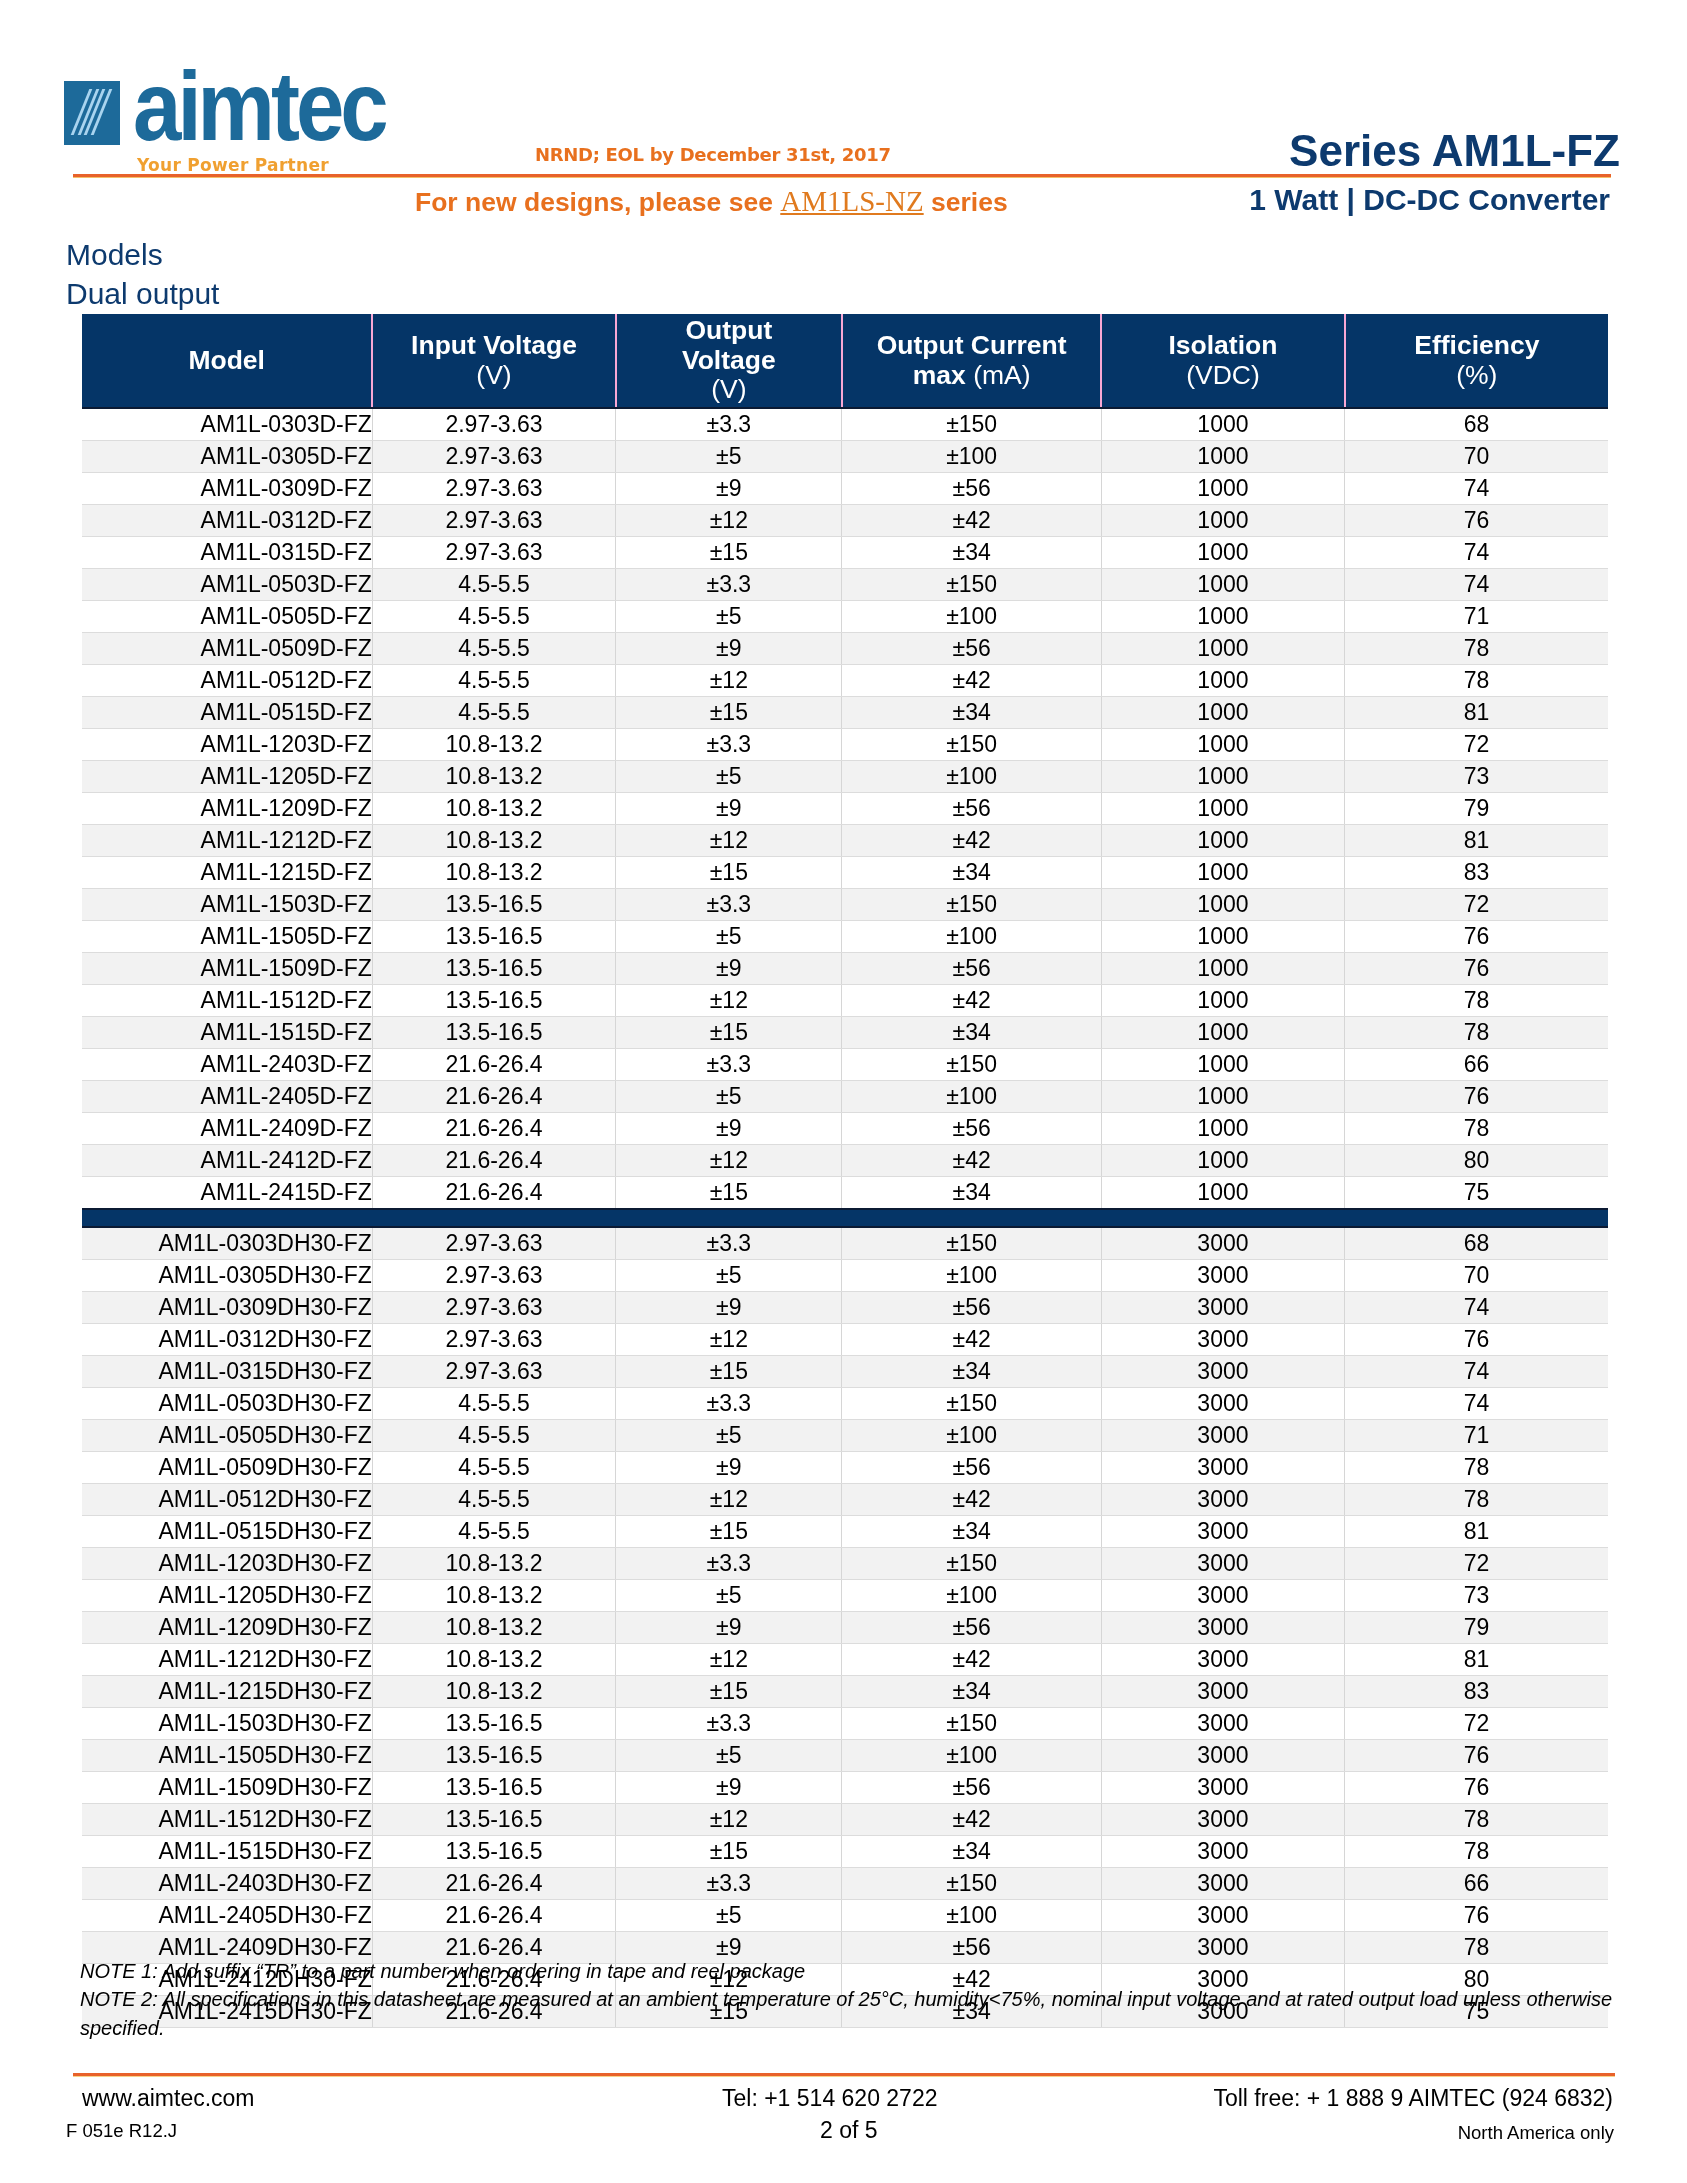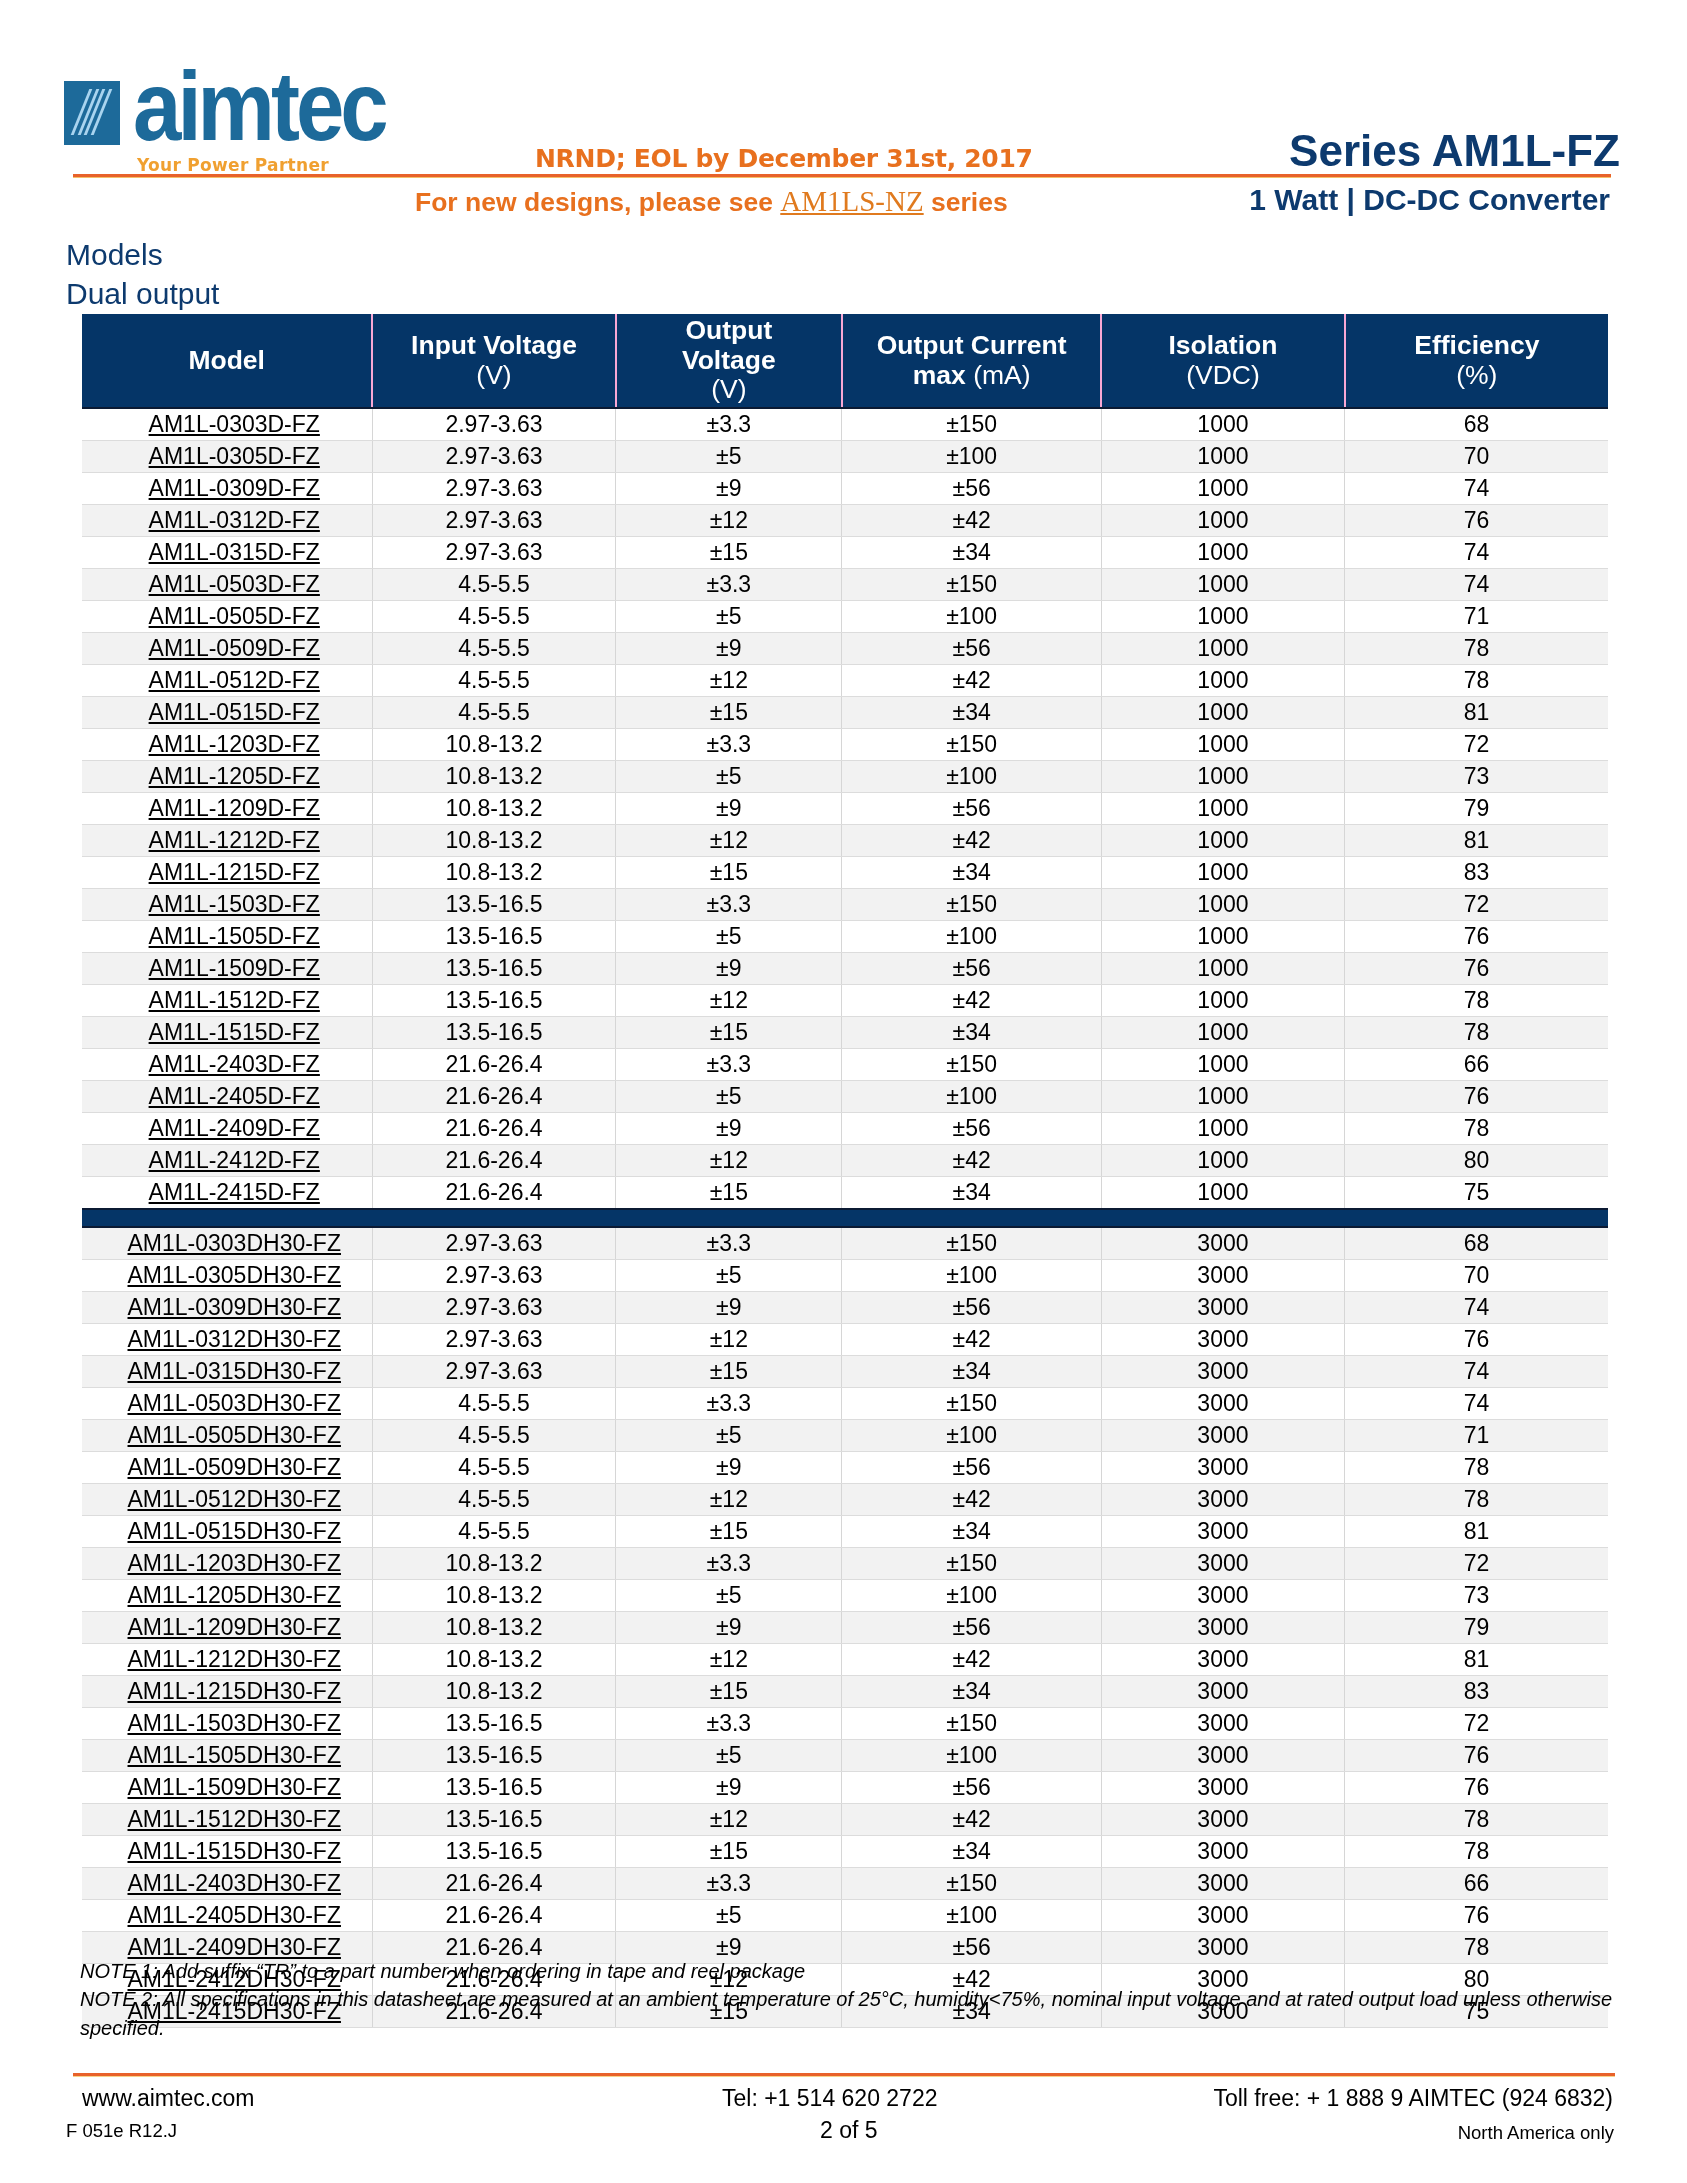--- a/index.html
+++ b/index.html
@@ -29,21 +29,21 @@
     font-family: "DejaVu Sans", sans-serif; font-weight: bold;
     font-size: 17px; color: #f0a030; letter-spacing: 0.3px;
   }
   .header-line {
     position: absolute; left: 73px; top: 174px; width: 1538px; height: 2.6px;
     background: #e8622a; border-bottom: 0.7px solid #f5c06a;
   }
   .nrnd {
     position: absolute; left: 535px; top: 144px;
     font-family: "DejaVu Sans", sans-serif; font-weight: bold;
-    font-size: 25px; color: #e8701e; letter-spacing: -0.3px;
+    font-size: 18px; color: #e8701e; letter-spacing: -0.3px;
   }
   .newdesign {
     position: absolute; left: 415px; top: 185px;
     font-weight: bold; font-size: 26.5px; color: #e8701e;
   }
   .newdesign .link {
     font-family: "Liberation Serif", serif; font-weight: normal;
     text-decoration: underline; color: #e07a1e; font-size: 29px;
   }
   .series-title {
@@ -68,21 +68,21 @@
     height: 93px; border-left: 2px solid #f9a8d4; line-height: 1.12;
     border-bottom: 2.6px solid #0b1a33; padding: 0;
   }
   thead th:first-child { border-left: none; }
   thead th .unit { font-weight: normal; }
   tbody td {
     font-size: 23px; height: 31px; padding: 0; text-align: center;
     border-left: 1.3px solid #d6d6d6; border-bottom: 1.3px solid #dcdcdc;
     line-height: 1;
   }
-  tbody td:first-child { text-align: center; padding-left: 14.6px; border-left: none; text-decoration: underline; }
+  tbody td:first-child { text-align: right; padding-left: 14.6px; border-left: none; }
   tbody tr.odd td { background: #ffffff; }
   tbody tr.even td { background: #f2f2f2; }
   tr.divider td {
     background: #053567; height: 16px; border: none;
     border-top: 2px solid #0b1a33; border-bottom: 2px solid #0b1a33;
   }
   
   .notes {
     position: absolute; left: 80px; top: 1957px; width: 1548px;
     font-size: 20px; line-height: 28.4px; font-style: italic;

